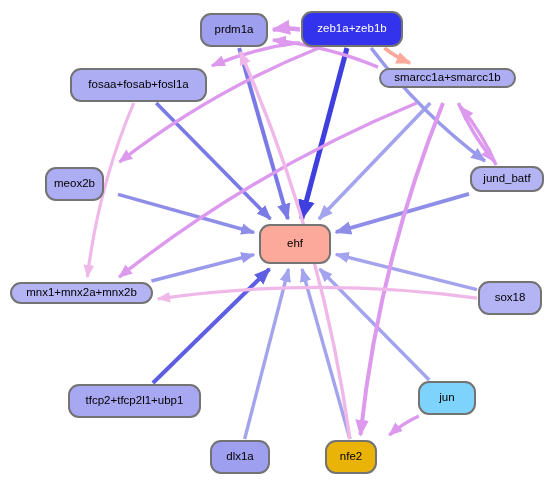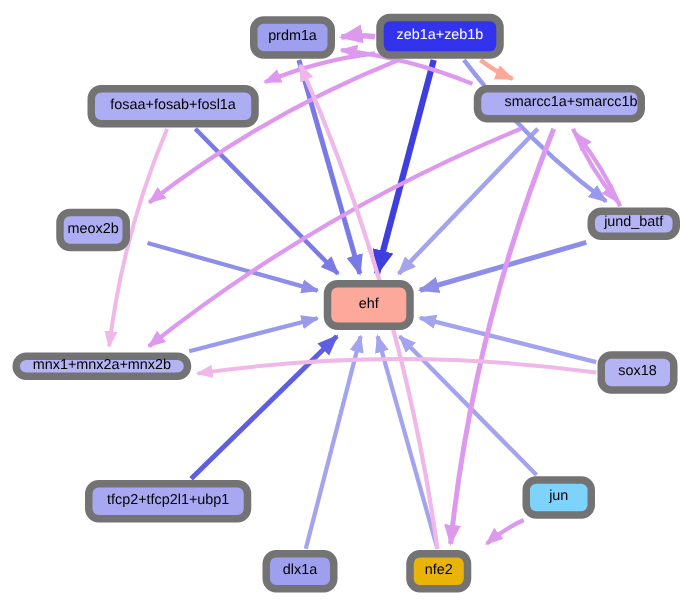--- a/index.html
+++ b/index.html
@@ -1,20 +1,20 @@
 <!DOCTYPE html>
 <html><head>
 <meta charset="utf-8">
 <style>
   html,body{margin:0;padding:0;background:#ffffff;}
   body{width:552px;height:489px;font-family:"Liberation Sans",sans-serif;overflow:hidden;}
   #canvas{position:relative;width:552px;height:489px;}
   svg.edges{position:absolute;left:0;top:0;width:552px;height:489px;}
   .node{position:absolute;box-sizing:border-box;display:flex;align-items:center;
-        justify-content:center;border-radius:11px;border:6px solid #737373;
+        justify-content:center;border-radius:11px;border:2px solid #737373;
         color:#000000;font-size:11.5px;line-height:1;white-space:nowrap;}
 </style>
 </head>
 <body>
 
 <div id="canvas">
   <svg class="edges" id="edge-layer" viewBox="0 0 552 489" xmlns="http://www.w3.org/2000/svg">
       <defs>
         <marker id="ah-dd99ee" viewBox="0 0 10 10" refX="9" refY="5" markerWidth="4.2" markerHeight="4.2" orient="auto-start-reverse" markerUnits="strokeWidth">
           <path d="M0,1 L10,5 L0,9 z" fill="#dd99ee"></path>
@@ -74,21 +74,21 @@
   <div id="node-layer">
       <div class="node" style="left: 200px; top: 13px; width: 68px; height: 34px; background: rgb(159, 159, 239); color: rgb(0, 0, 0);">
         <span>prdm1a</span>
       </div>
       <div class="node" style="left: 301px; top: 11px; width: 102px; height: 36px; background: rgb(51, 51, 238); color: rgb(255, 255, 255);">
         <span>zeb1a+zeb1b</span>
       </div>
       <div class="node" style="left: 70px; top: 68px; width: 137px; height: 34px; background: rgb(173, 173, 244); color: rgb(0, 0, 0);">
         <span>fosaa+fosab+fosl1a</span>
       </div>
-      <div class="node" style="left: 379px; top: 68px; width: 137px; height: 30px; background: rgb(173, 173, 244); color: rgb(0, 0, 0); justify-content: flex-end;">
+      <div class="node" style="left: 379px; top: 68px; width: 137px; height: 20px; background: rgb(173, 173, 244); color: rgb(0, 0, 0);">
         <span>smarcc1a+smarcc1b</span>
       </div>
       <div class="node" style="left: 45px; top: 167px; width: 59px; height: 34px; background: rgb(173, 173, 244); color: rgb(0, 0, 0);">
         <span>meox2b</span>
       </div>
       <div class="node" style="left: 470px; top: 166px; width: 74px; height: 26px; background: rgb(180, 180, 245); color: rgb(0, 0, 0);">
         <span>jund_batf</span>
       </div>
       <div class="node" style="left: 259px; top: 224px; width: 72px; height: 40px; background: rgb(252, 168, 154); color: rgb(0, 0, 0);">
         <span>ehf</span>

